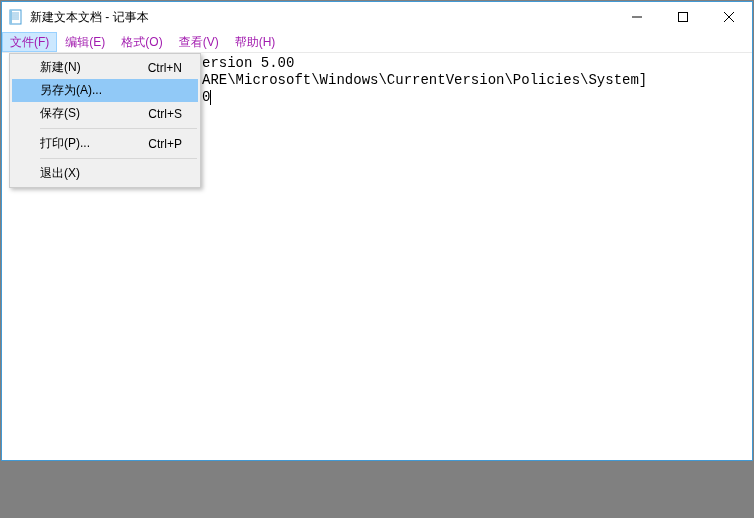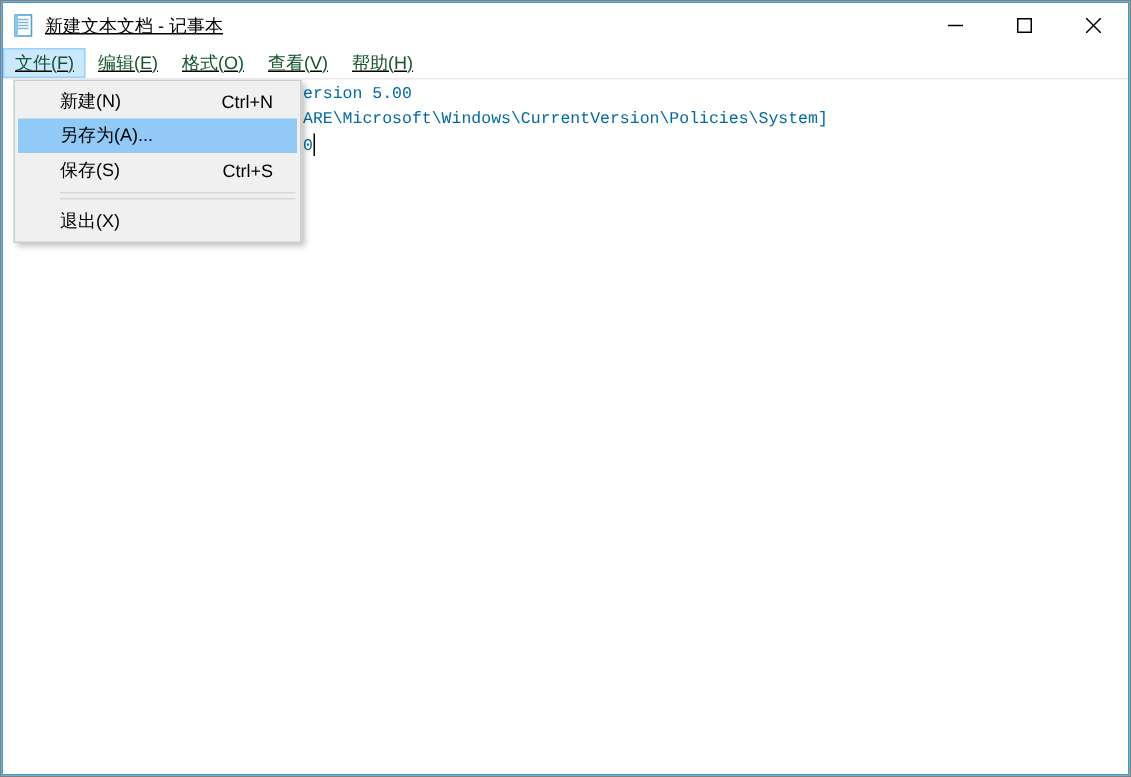--- a/index.html
+++ b/index.html
@@ -7,27 +7,26 @@
     margin: 0;
     font-family: "Microsoft YaHei", "Segoe UI", Tahoma, sans-serif;
     font-size: 12px;
     background: #808080;
     width: 754px;
     height: 518px;
     overflow: hidden;
   }
   .window {
     width: 752px;
-    height: 516px;
+    height: 460px;
     margin: 1px;
     background: #fff;
     border: 1px solid #4199d4;
     display: flex;
     flex-direction: column;
-    text-decoration: underline;
   }
   .titlebar {
     height: 30px;
     display: flex;
     align-items: center;
     background: #fff;
     color: #000;
     padding-left: 6px;
   }
   .titlebar .app-icon {
@@ -51,40 +50,40 @@
     display: flex;
     align-items: stretch;
     border-bottom: 1px solid #e9e9e9;
     background: #fff;
     font-size: 12px;
   }
   .menu-item {
     padding: 0 8px;
     display: flex;
     align-items: center;
-    color: #14532d;
+    color: #a21caf;
   }
   .menu-item.active {
     background: #cce8ff;
     border: 1px solid #99d1ff;
     padding: 0 7px;
   }
   .content-area {
     position: relative;
     flex: 1;
     overflow: hidden;
   }
   .editor {
     position: absolute;
     top: 0; left: 0; right: 0; bottom: 0;
     padding: 2px 4px;
     font-family: Consolas, "Courier New", monospace;
-    font-size: 11px;
+    font-size: 14px;
     white-space: pre;
-    color: #0369a1;
+    color: #000000;
     line-height: 17px;
   }
   .dropdown {
     position: absolute;
     top: 0;
     left: 7px;
     width: 192px;
     background: #f0f0f0;
     border: 1px solid #cccccc;
     box-shadow: 2px 2px 4px rgba(0,0,0,0.25);
@@ -174,20 +173,24 @@
         <span class="accel">Ctrl+N</span>
       </div>
       <div class="dd-item hover">
         <span>另存为(A)...</span>
       </div>
       <div class="dd-item">
         <span>保存(S)</span>
         <span class="accel">Ctrl+S</span>
       </div>
       <div class="dd-sep"></div>
+      <div class="dd-item">
+        <span>打印(P)...</span>
+        <span class="accel">Ctrl+P</span>
+      </div>
       <div class="dd-sep"></div>
       <div class="dd-item">
         <span>退出(X)</span>
       </div>
     </div>
   </div>
 
 </div>
 
 </body></html>

